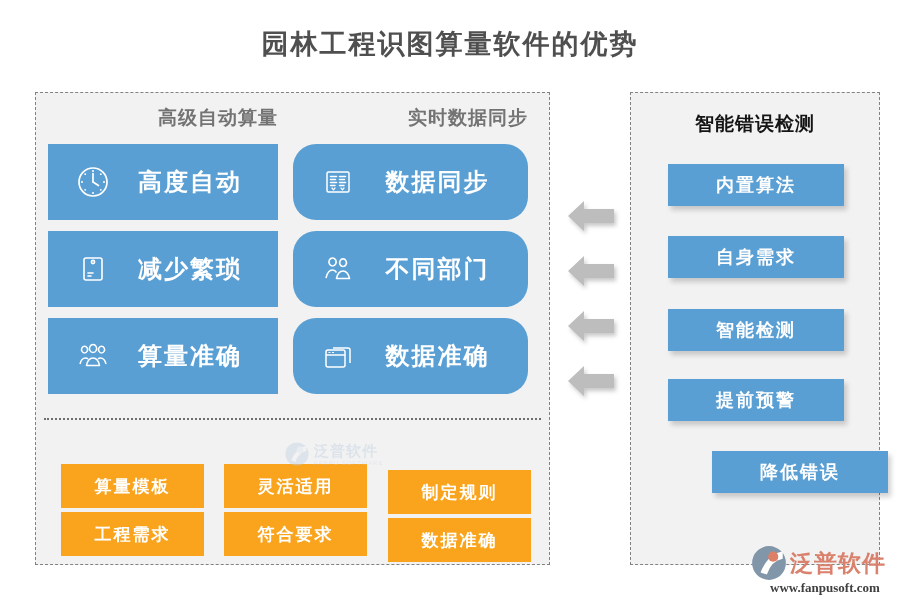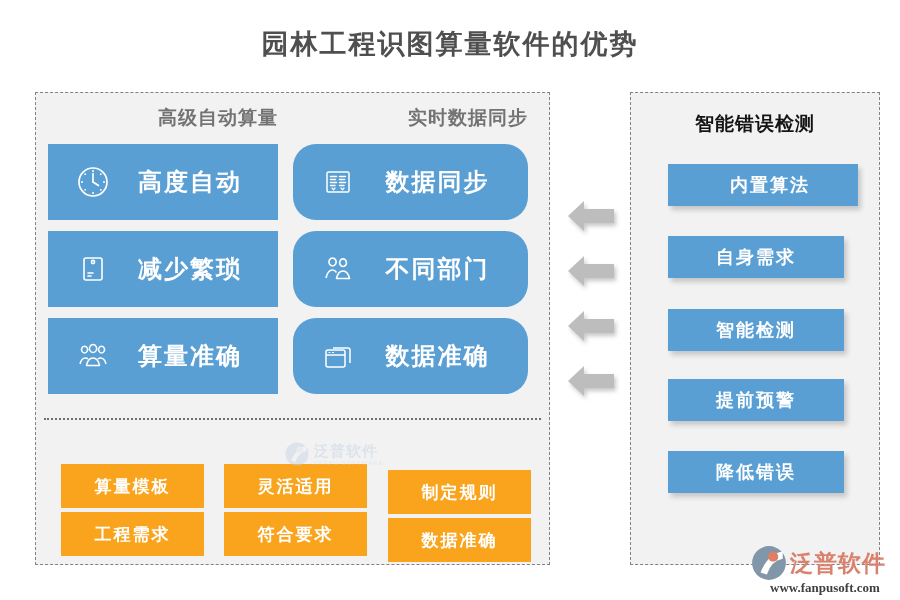--- a/index.html
+++ b/index.html
@@ -53,21 +53,21 @@
   .r-header{
     position:absolute;top:18px;left:0;width:100%;text-align:center;
     font-size:19px;font-weight:700;color:#141414;letter-spacing:1px;
   }
   .rbtn{
     position:absolute;left:37px;width:176px;height:42px;background:#5a9fd4;color:#ffffff;
     font-size:18px;font-weight:700;letter-spacing:2px;
     display:flex;align-items:center;justify-content:center;
     box-shadow:3px 4px 5px rgba(0,0,0,0.18);
   }
-  .rb1{top:71px;padding-left:14px;} .rb2{top:143px;} .rb3{top:216px;} .rb4{top:286px;} .rb5{top:358px;}
+  .rb1{top:71px;} .rb2{top:143px;} .rb3{top:216px;} .rb4{top:286px;} .rb5{top:358px;margin-left:44px;}
   .arrow{
     position:absolute;left:568px;width:46px;height:38px;
     filter:drop-shadow(2px 3px 2px rgba(0,0,0,0.22));
   }
   .ar1{top:197px;} .ar2{top:252px;} .ar3{top:307px;} .ar4{top:362px;}
   .watermark{
     position:absolute;left:248px;top:348px;display:flex;align-items:center;
     opacity:0.45;z-index:5;pointer-events:none;
   }
   .watermark .wm-circle{width:26px;height:26px;margin-right:4px;}

